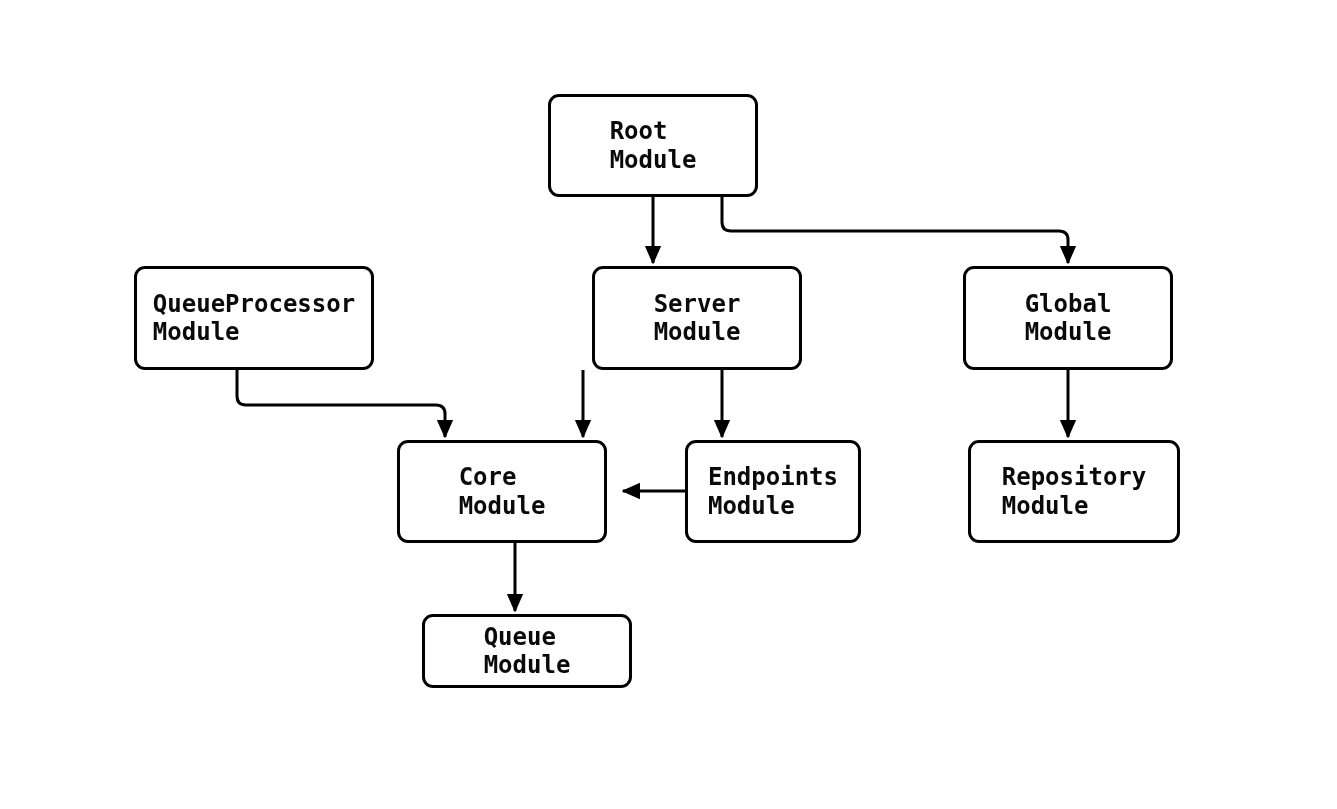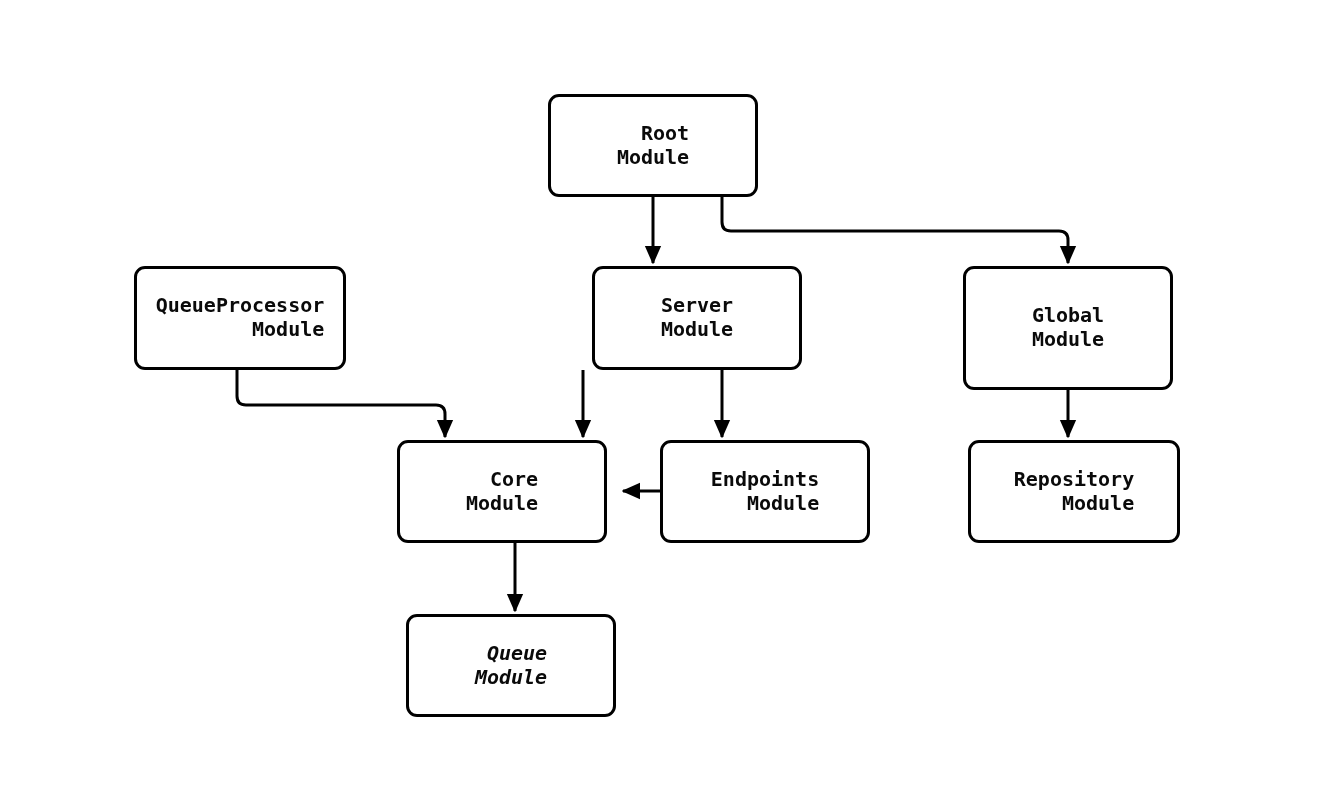--- a/index.html
+++ b/index.html
@@ -29,25 +29,25 @@
     background: #ffffff;
     border: 3px solid #000000;
     border-radius: 11px;
     display: flex;
     align-items: center;
     justify-content: center;
     z-index: 2;
   }
   .node-label {
     font-family: "DejaVu Sans Mono", "Liberation Mono", monospace;
-    font-size: 20px;
+    font-size: 24px;
     font-weight: 700;
     line-height: 1.18;
     color: #0a0a0a;
-    text-align: right;
+    text-align: left;
     white-space: pre-line;
     letter-spacing: 0px;
     user-select: none;
   }
 </style>
 </head>
 <body>
 
 <div id="diagram-root">
 
@@ -76,48 +76,48 @@
 
       <path d="M 515 543 L 515 611" marker-end="url(#arrowhead)"></path>
     </g>
   </svg>
 
   <div class="node" style="left:548px; top:94px; width:210px; height:103px;">
     <span class="node-label">Root
 Module</span>
   </div>
 
-  <div class="node" style="left:134px; top:266px; width:212px; height:104px;">
+  <div class="node" style="left:134px; top:266px; width:240px; height:104px;">
     <span class="node-label">QueueProcessor
 Module</span>
   </div>
 
   <div class="node" style="left:548px; top:266px; width:210px; height:104px;margin-left:44px;">
     <span class="node-label">Server
 Module</span>
   </div>
 
-  <div class="node" style="left:963px; top:266px; width:210px; height:124px;">
+  <div class="node" style="left:963px; top:266px; width:210px; height:104px;">
     <span class="node-label">Global
 Module</span>
   </div>
 
   <div class="node" style="left:397px; top:440px; width:210px; height:103px;">
     <span class="node-label">Core
 Module</span>
   </div>
 
-  <div class="node" style="left:660px; top:440px; width:210px; height:103px;">
+  <div class="node" style="left:685px; top:440px; width:176px; height:103px;">
     <span class="node-label">Endpoints
 Module</span>
   </div>
 
   <div class="node" style="left:968px; top:440px; width:212px; height:103px;">
     <span class="node-label">Repository
 Module</span>
   </div>
 
-  <div class="node" style="left:406px; top:614px; width:210px; height:103px;font-style:italic;">
+  <div class="node" style="left:422px; top:614px; width:210px; height:74px;">
     <span class="node-label">Queue
 Module</span>
   </div>
 
 </div>
 
 </body></html>

